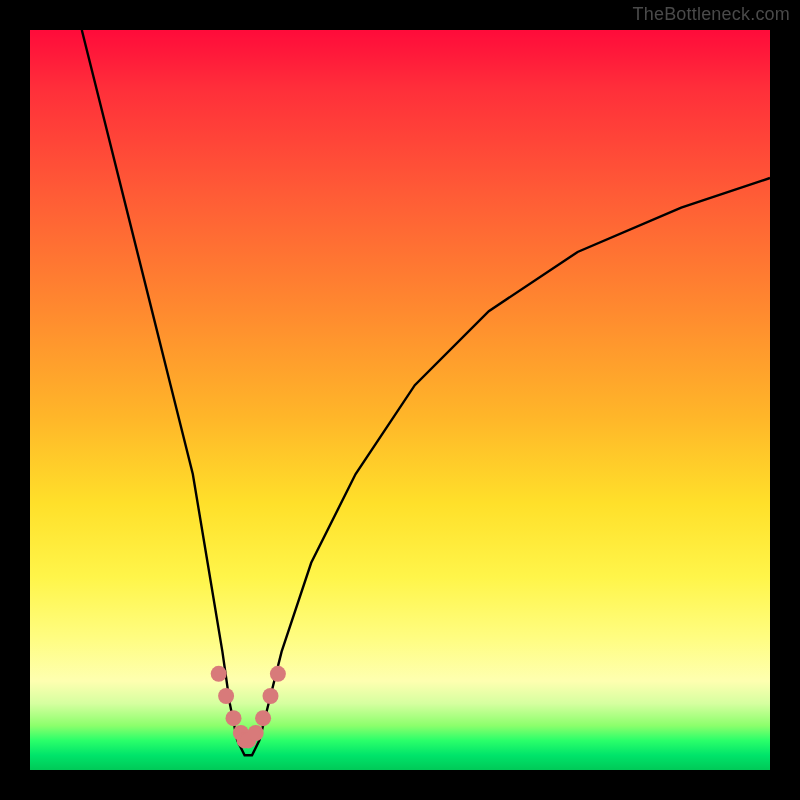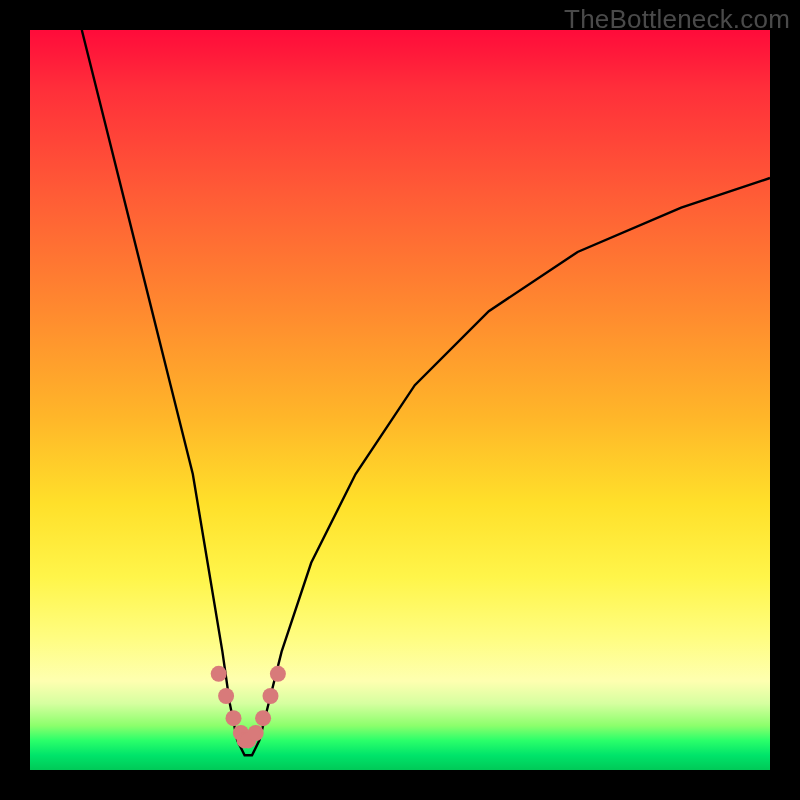--- a/index.html
+++ b/index.html
@@ -42,21 +42,21 @@
       #2bff6a 96%,
       #00e46a 98%,
       #00c957 100%
     );
   }
   .watermark {
     position: absolute;
     top: 4px;
     right: 10px;
     color: #4a4a4a;
-    font-size: 26px;
+    font-size: 18px;
     letter-spacing: 0.2px;
     font-weight: 400;
   }
   svg.curve {
     position: absolute;
     top: 0;
     left: 0;
     width: 740px;
     height: 740px;
     overflow: visible;

